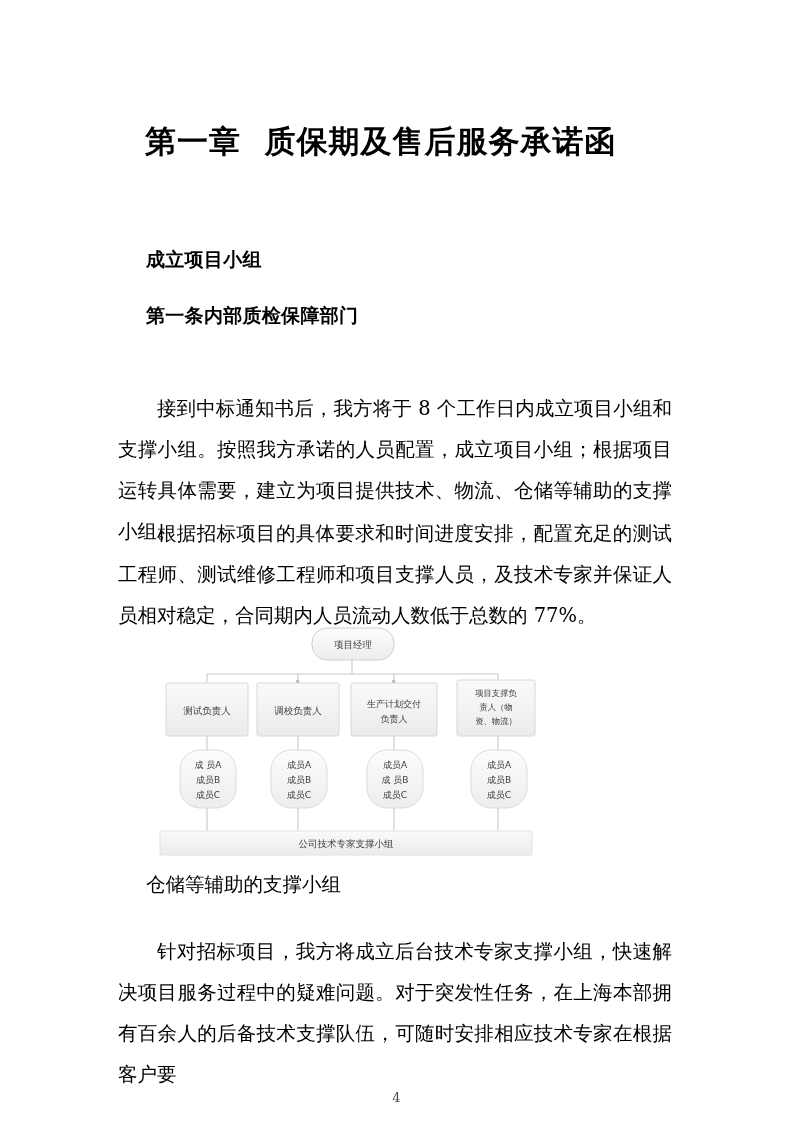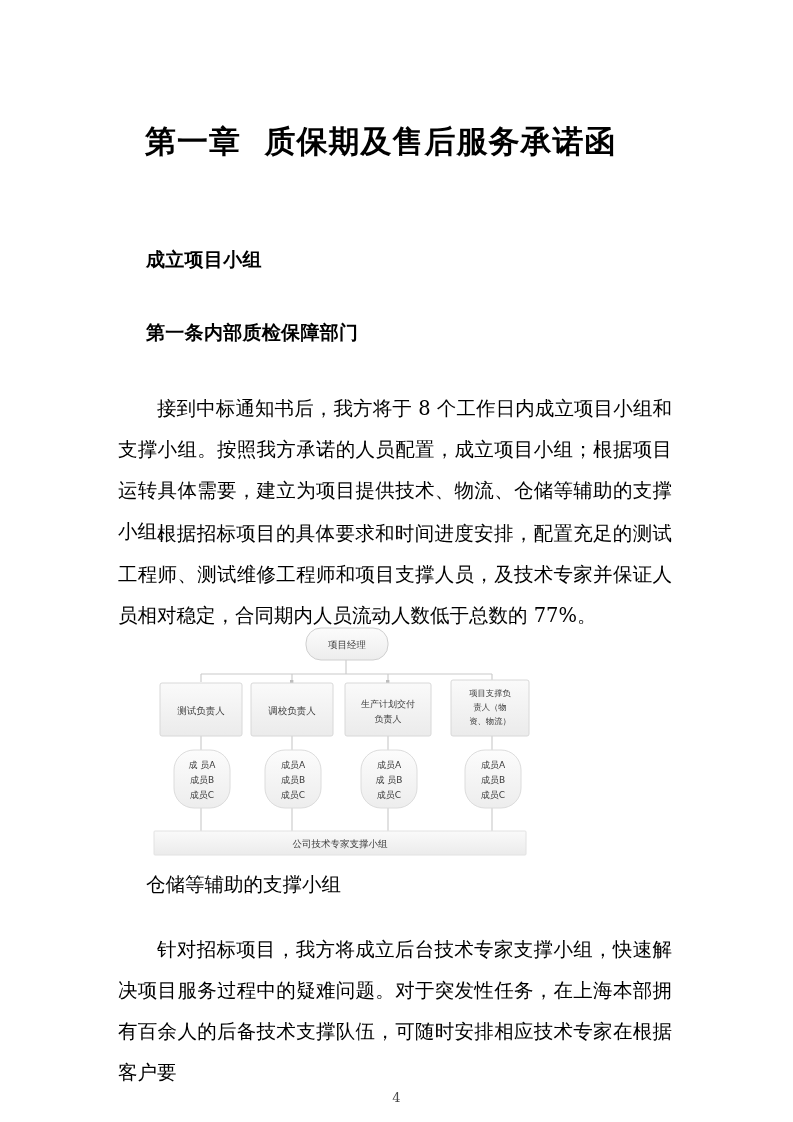--- a/index.html
+++ b/index.html
@@ -42,37 +42,37 @@
   .heading {
     position: absolute;
     left: 146px;
     font-size: 19px;
     font-weight: bold;
     line-height: 1.4;
     font-family: "DejaVu Sans", "Liberation Sans", sans-serif;
     letter-spacing: 0.3px;
   }
   #heading-1 { top: 222px; }
-  #heading-2 { top: 295px; text-align: center; }
+  #heading-2 { top: 278px; text-align: center; }
 
   
   .para {
     position: absolute;
     left: 118px;
     width: 554px;
     font-size: 19.5px;
     line-height: 41px;
     text-align: justify;
     text-justify: inter-ideograph;
     text-indent: 39px;
     font-family: "DejaVu Serif", "Liberation Serif", serif;
   }
   #para-1 { top: 360px; }
   #para-2 { top: 485px; }
-  #para-3 { top: 903px; font-family: Liberation Mono, monospace; }
+  #para-3 { top: 903px; }
 
   .caption {
     position: absolute;
     left: 146px;
     top: 862px;
     font-size: 19.5px;
     line-height: 30px;
     font-family: "DejaVu Serif", "Liberation Serif", serif;
   }
 
@@ -84,21 +84,21 @@
     width: 793px;
     text-align: center;
     font-size: 13px;
     color: #4a4a4a;
     font-family: "DejaVu Serif", "Liberation Serif", serif;
   }
 
   
   .org-chart {
     position: absolute;
-    left: 144px;
+    left: 150px;
     top: 612px;
     width: 390px;
     height: 245px;
   }
   .org-chart svg {
     display: block;
     width: 390px;
     height: 245px;
   }
   .node-text {

